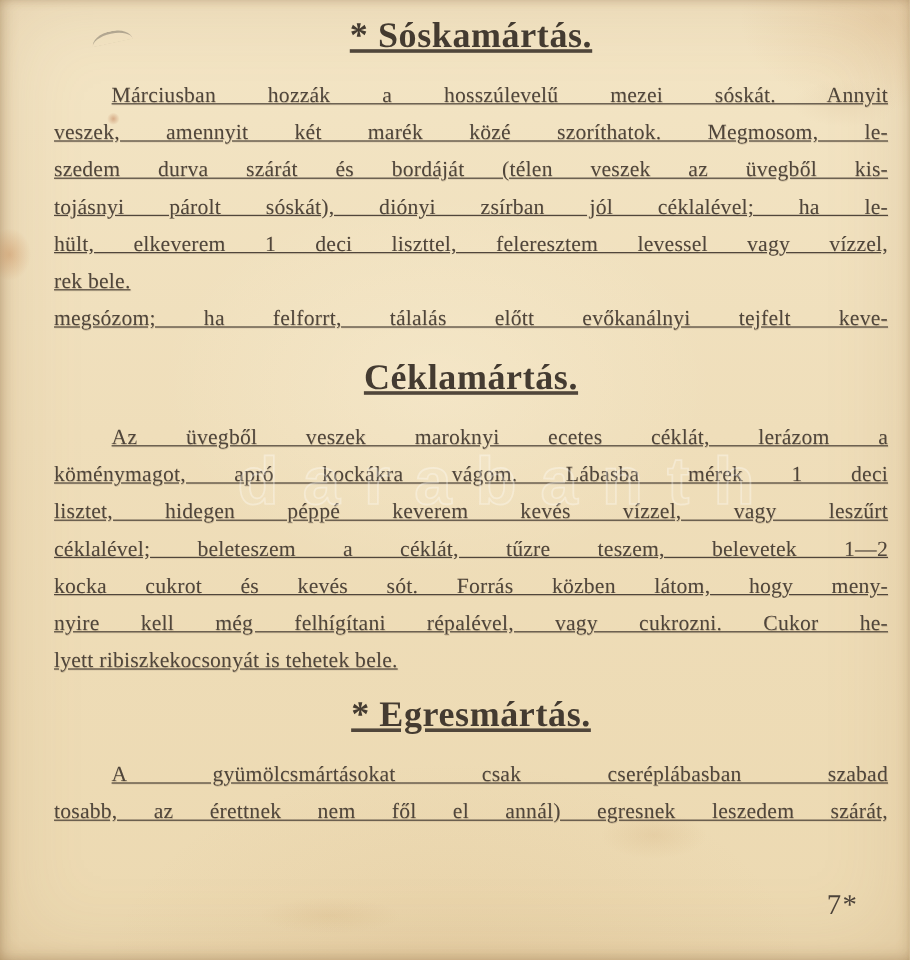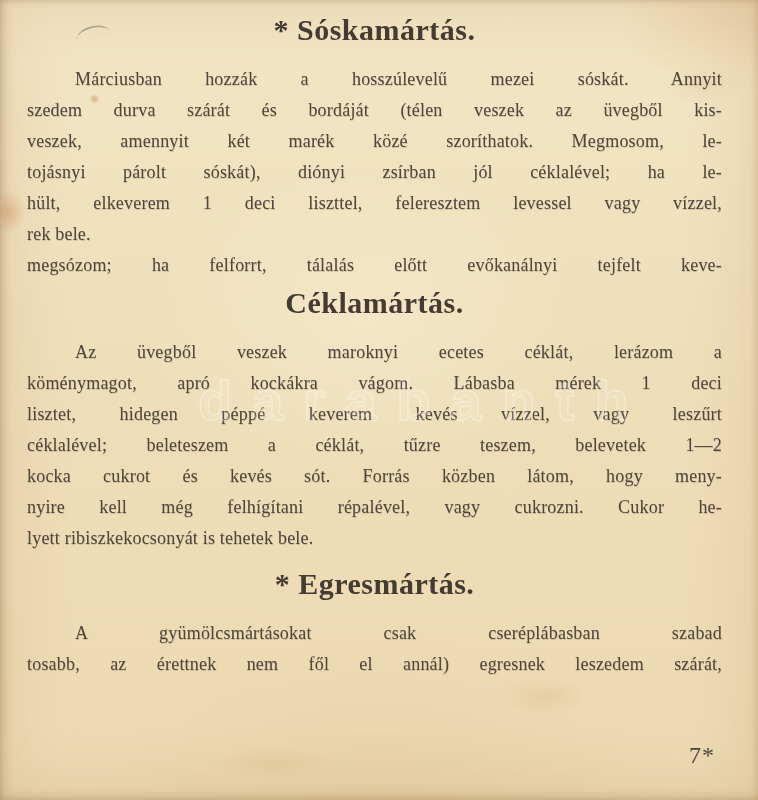--- a/index.html
+++ b/index.html
@@ -19,33 +19,33 @@
       radial-gradient(ellipse 420px 260px at 50% 102%, rgba(190,140,80,0.10), rgba(190,140,80,0) 70%),
       linear-gradient(180deg, #f3e5c5 0%, #efdeba 45%, #ecd9b1 100%);
     box-shadow:
       inset 0 0 70px rgba(160,110,60,0.18),
       inset 7px 0 14px -7px rgba(125,92,52,0.40),
       inset -5px 0 12px -7px rgba(125,92,52,0.28),
       inset 0 -7px 14px -7px rgba(125,92,52,0.30),
       inset 0 5px 10px -6px rgba(125,92,52,0.20);
   }
 
-  .content { position: absolute; top: 12px; left: 27px; width: 695px; }
+  .content { position: absolute; top: 12px; left: 45px; width: 695px; text-decoration: underline; }
 
   .recipe-heading {
     margin: 0;
     font-size: 30px;
     line-height: 36px;
     font-weight: bold;
     text-align: center;
     color: #443b31;
     letter-spacing: 0.5px;
   }
   .recipe-body { margin-top: 16px; }
-  .recipe + .recipe { margin-top: 4px; }
+  .recipe + .recipe { margin-top: 16px; }
   .recipe:last-child { margin-top: 12px; }
 
   .line {
     font-size: 18px;
     line-height: 31px;
     height: 31px;
     letter-spacing: 0.2px;
     white-space: nowrap;
     text-align: justify;
     text-align-last: justify;
@@ -109,22 +109,22 @@
   <div class="stain stain-2"></div>
   <div class="stain stain-3"></div>
   <div class="stain stain-4"></div>
   <div class="stain stain-5"></div>
 
   <main class="content" id="sections">
   <section class="recipe">
     <h2 class="recipe-heading">* Sóskamártás.</h2>
     <div class="recipe-body">
           <div class="line indent">Márciusban hozzák a hosszúlevelű mezei sóskát. Annyit</div>
+          <div class="line">veszek, amennyit két marék közé szoríthatok. Megmosom, le-</div>
           <div class="line">szedem durva szárát és bordáját (télen veszek az üvegből kis-</div>
-          <div class="line">veszek, amennyit két marék közé szoríthatok. Megmosom, le-</div>
           <div class="line">tojásnyi párolt sóskát), diónyi zsírban jól céklalével; ha le-</div>
           <div class="line">hült, elkeverem 1 deci liszttel, feleresztem levessel vagy vízzel,</div>
           <div class="line last">rek bele.</div>
           <div class="line">megsózom; ha felforrt, tálalás előtt evőkanálnyi tejfelt keve-</div>
         </div>
   </section>
 
   <section class="recipe">
     <h2 class="recipe-heading">Céklamártás.</h2>
     <div class="recipe-body">

